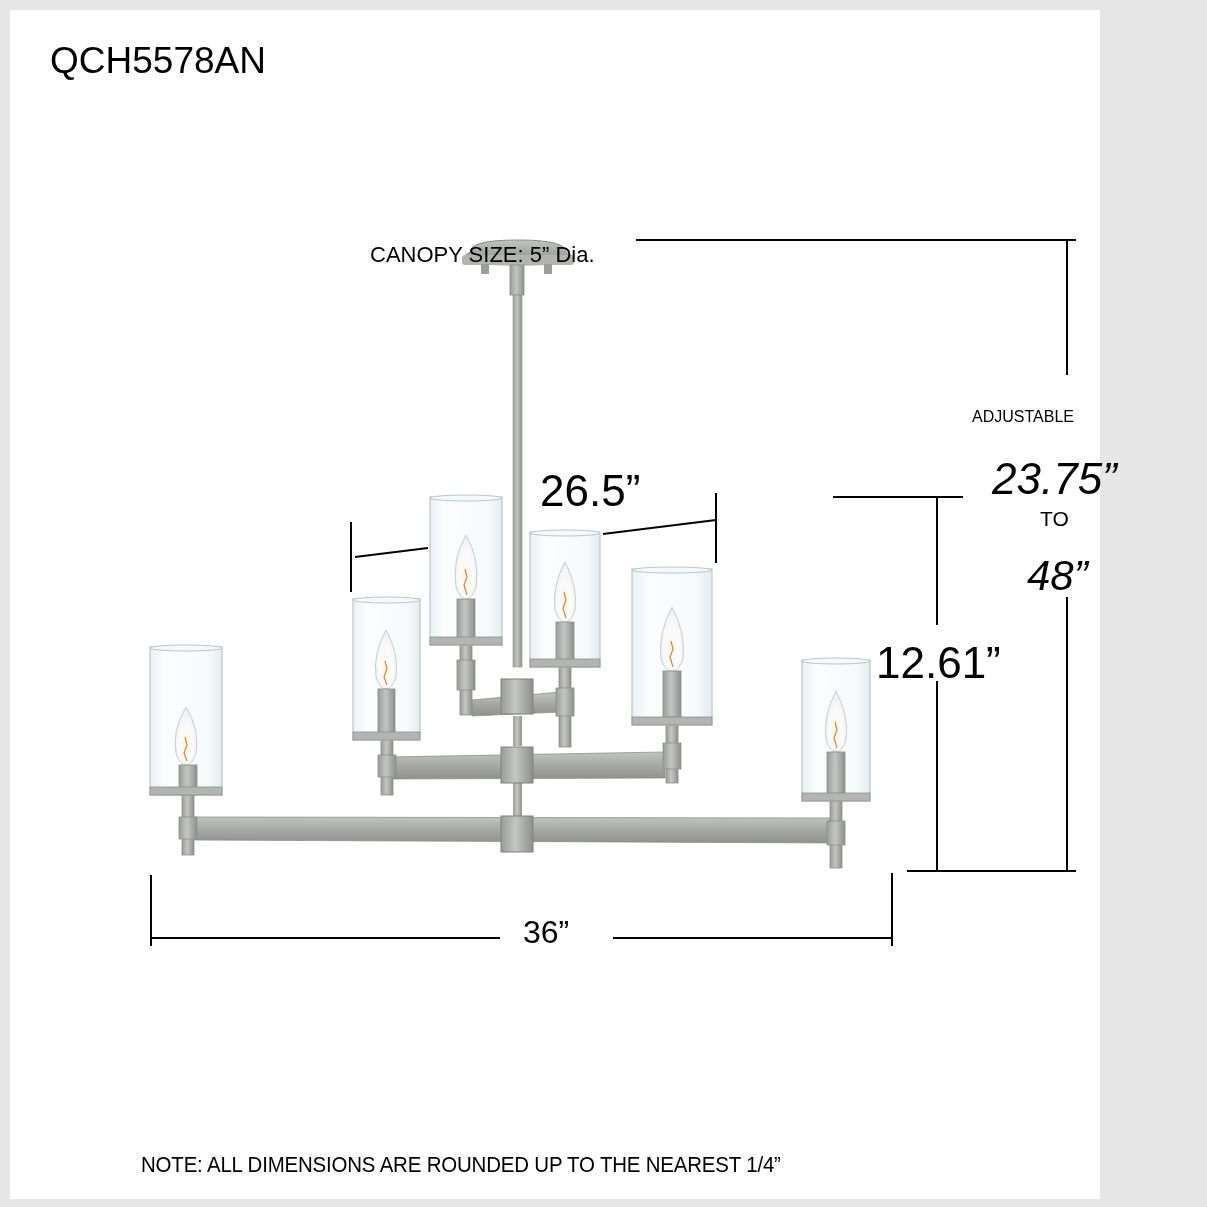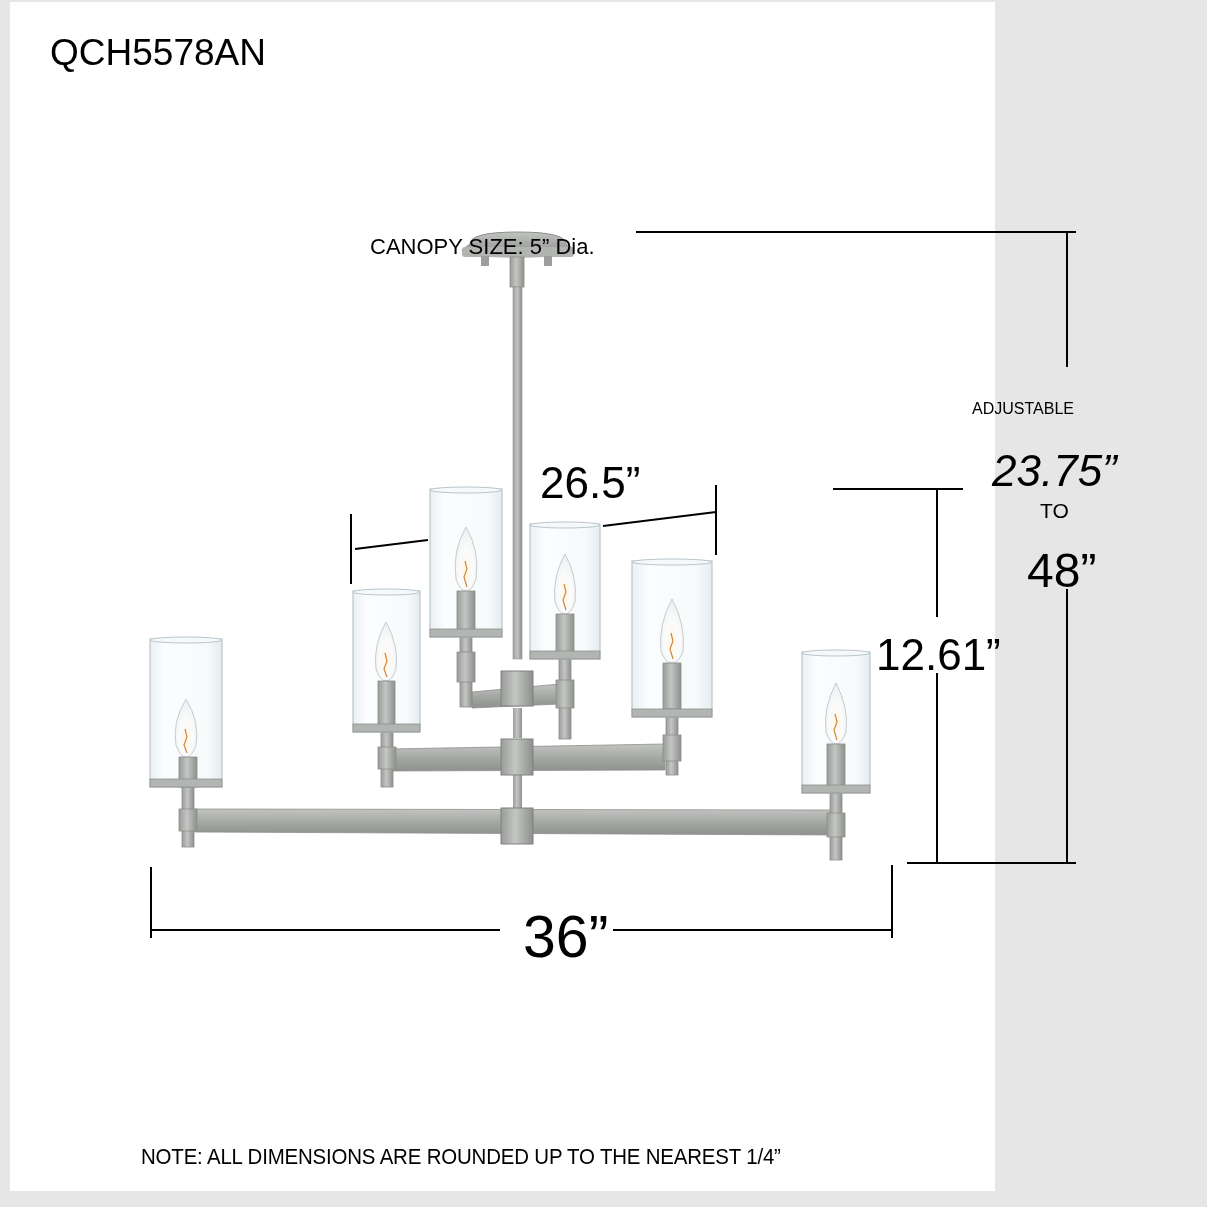--- a/index.html
+++ b/index.html
@@ -3,33 +3,33 @@
 <meta charset="utf-8">
 <style>
   html, body { margin: 0; padding: 0; }
   body {
     width: 1207px; height: 1207px; position: relative; overflow: hidden;
     background: #e6e6e6;
     font-family: "Liberation Sans", "DejaVu Sans", sans-serif;
     color: #000;
   }
   .sheet {
-    position: absolute; left: 10px; top: 2px; width: 985px; height: 1189px;
+    position: absolute; left: 10px; top: 10px; width: 1090px; height: 1189px;
     background: #ffffff;
   }
   .txt { position: absolute; white-space: nowrap; line-height: 1; }
   .title { left: 40px; top: 32px; font-size: 37px; }
   .canopy-label { left: 360px; top: 190px; font-size: 22px; margin-top: 44px; }
   .adj-label { left: 962px; top: 399px; font-size: 16px; }
   .adj-min { left: 982px; top: 447px; font-size: 44px; font-style: italic; }
   .adj-to { left: 1030px; top: 498px; font-size: 21px; }
-  .adj-max { left: 1017px; top: 545px; font-size: 48px; }
+  .adj-max { left: 1017px; top: 545px; font-size: 42px; font-style: italic; }
   .dim-16 { left: 866px; top: 631px; font-size: 44px; }
   .dim-265 { left: 530px; top: 459px; font-size: 44px; }
-  .dim-36 { left: 513px; top: 906px; font-size: 59px; }
+  .dim-36 { left: 513px; top: 906px; font-size: 32px; }
   .note { left: 131px; top: 1144px; font-size: 22px; transform: scaleX(0.93); transform-origin: left top; letter-spacing: -0.2px; }
   svg.drawing { position: absolute; left: -10px; top: -10px; }
 </style>
 </head>
 <body>
 
 <div class="sheet">
 
   <svg class="drawing" width="1207" height="1207" viewBox="0 0 1207 1207" xmlns="http://www.w3.org/2000/svg">
     <defs>

